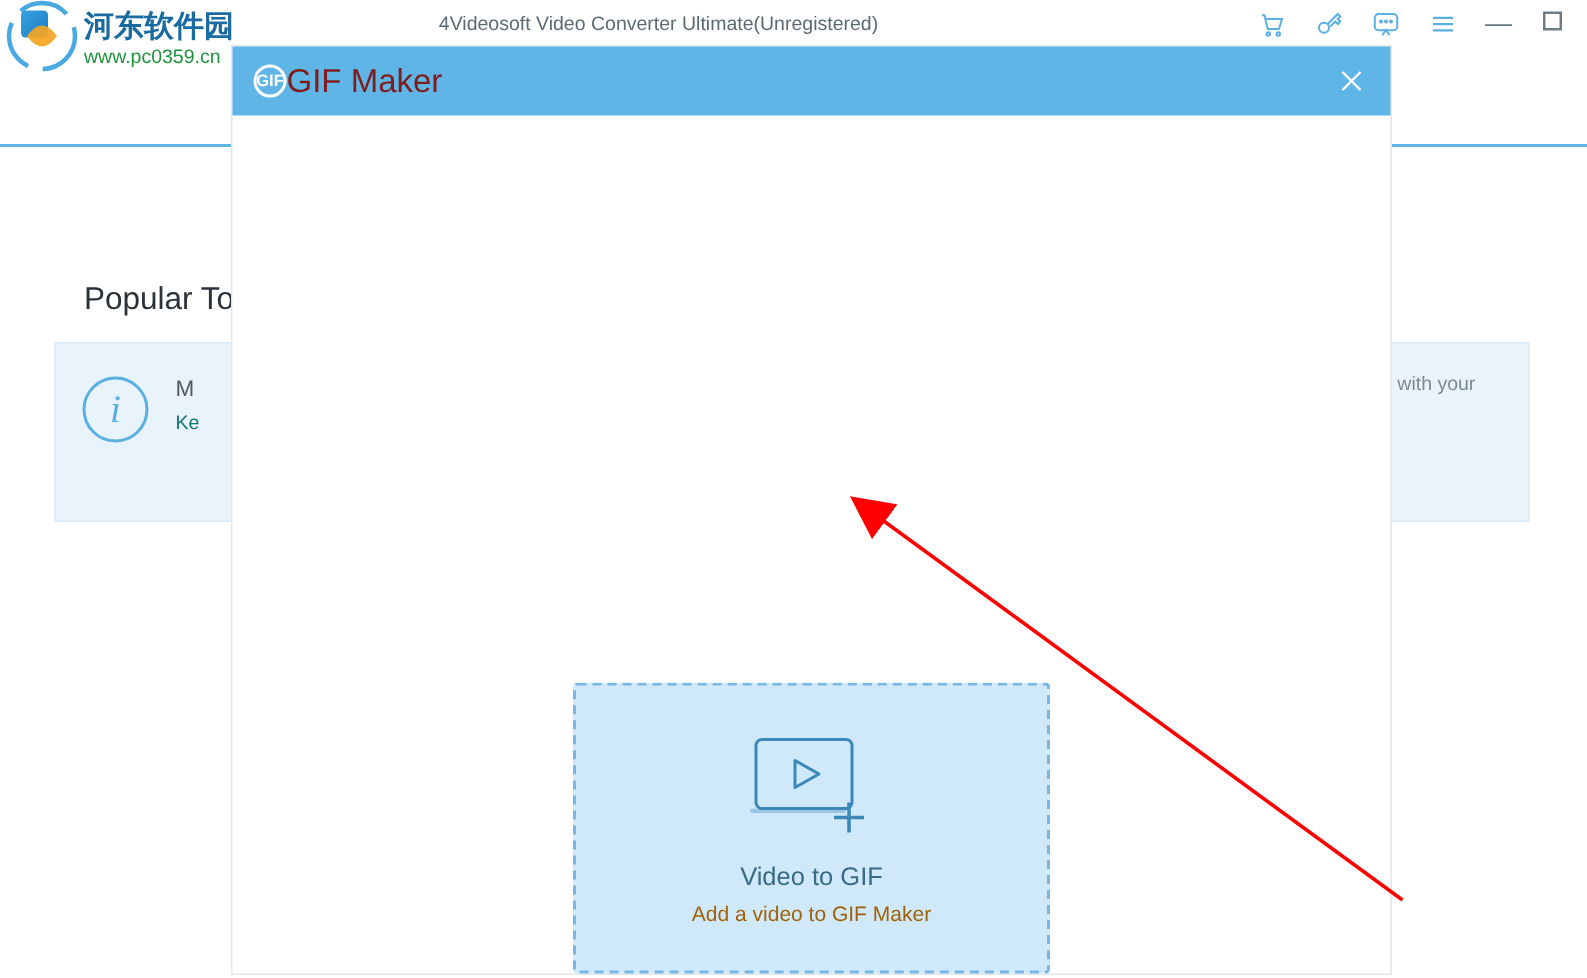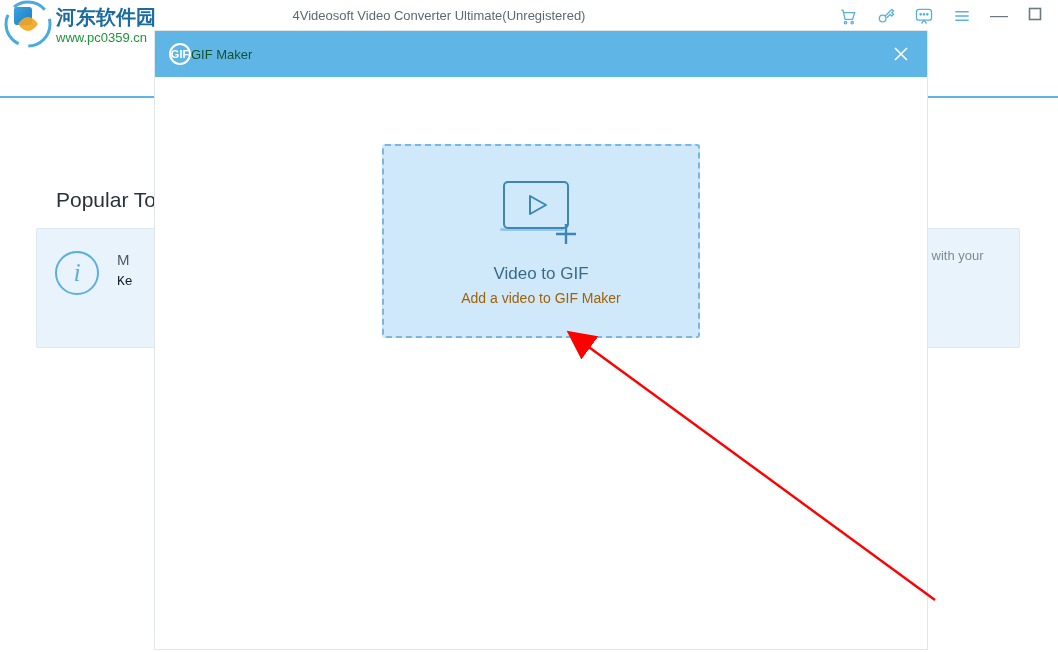--- a/index.html
+++ b/index.html
@@ -72,21 +72,21 @@
       border-radius: 50%;
       display:flex; align-items:center; justify-content:center;
       color:#5ab0e0;
       font-family: Georgia, serif;
       font-style: italic;
       font-size: 26px;
       flex-shrink:0;
     }
     .bg-tile-text { color:#4f5a60; }
     .bg-tile-text .t1 { font-size:15px; margin-bottom:6px; }
-    .bg-tile-text .t2 { font-size:13px; color:#0f172a;font-family:Liberation Mono, monospace; }
+    .bg-tile-text .t2 { font-size:13px; color:#0f766e; }
     .bg-right-frag {
       position:absolute; right:38px; top:248px; color:#7c8a92; font-size:13px;
       width: 100px; text-align:left;
     }
     .section-title {
       position:absolute; left:56px; top:188px;
       font-size:21px; font-weight:500; color:#2a3238;
     }
     .brand-watermark {
       position:absolute; left:2px; top:0; width:170px; height:54px;
@@ -106,29 +106,29 @@
       display:flex; align-items:center;
       padding: 0 14px;
       gap: 0;
     }
     .modal-header .hicon {
       width:22px; height:22px;
       border:2px solid #ffffff; border-radius:50%;
       display:flex; align-items:center; justify-content:center;
       color:#ffffff; font-size:11px; font-weight:600;
     }
-    .modal-header .htitle { color:#14532d; font-size:13px; flex:1; }
+    .modal-header .htitle { color:#7f1d1d; font-size:22px; flex:1; }
     .modal-header .hclose {
       color:#ffffff; cursor:pointer;
       width:24px; height:24px; display:flex; align-items:center; justify-content:center;
     }
     .modal-body {
       position:relative; height:calc(100% - 46px);
-      display:flex; align-items:flex-start; justify-content:center;
-      padding-top: 67px;
+      display:flex; align-items:flex-end; justify-content:center;
+      padding-top: 92px;
     }
     .dropzone {
       width: 318px;
       height: 194px;
       background: #cfe9fb;
       border: 2px dashed #76b7e5;
       border-radius: 3px;
       display:flex; flex-direction:column; align-items:center; justify-content:center;
       gap: 6px;
       cursor:pointer;

